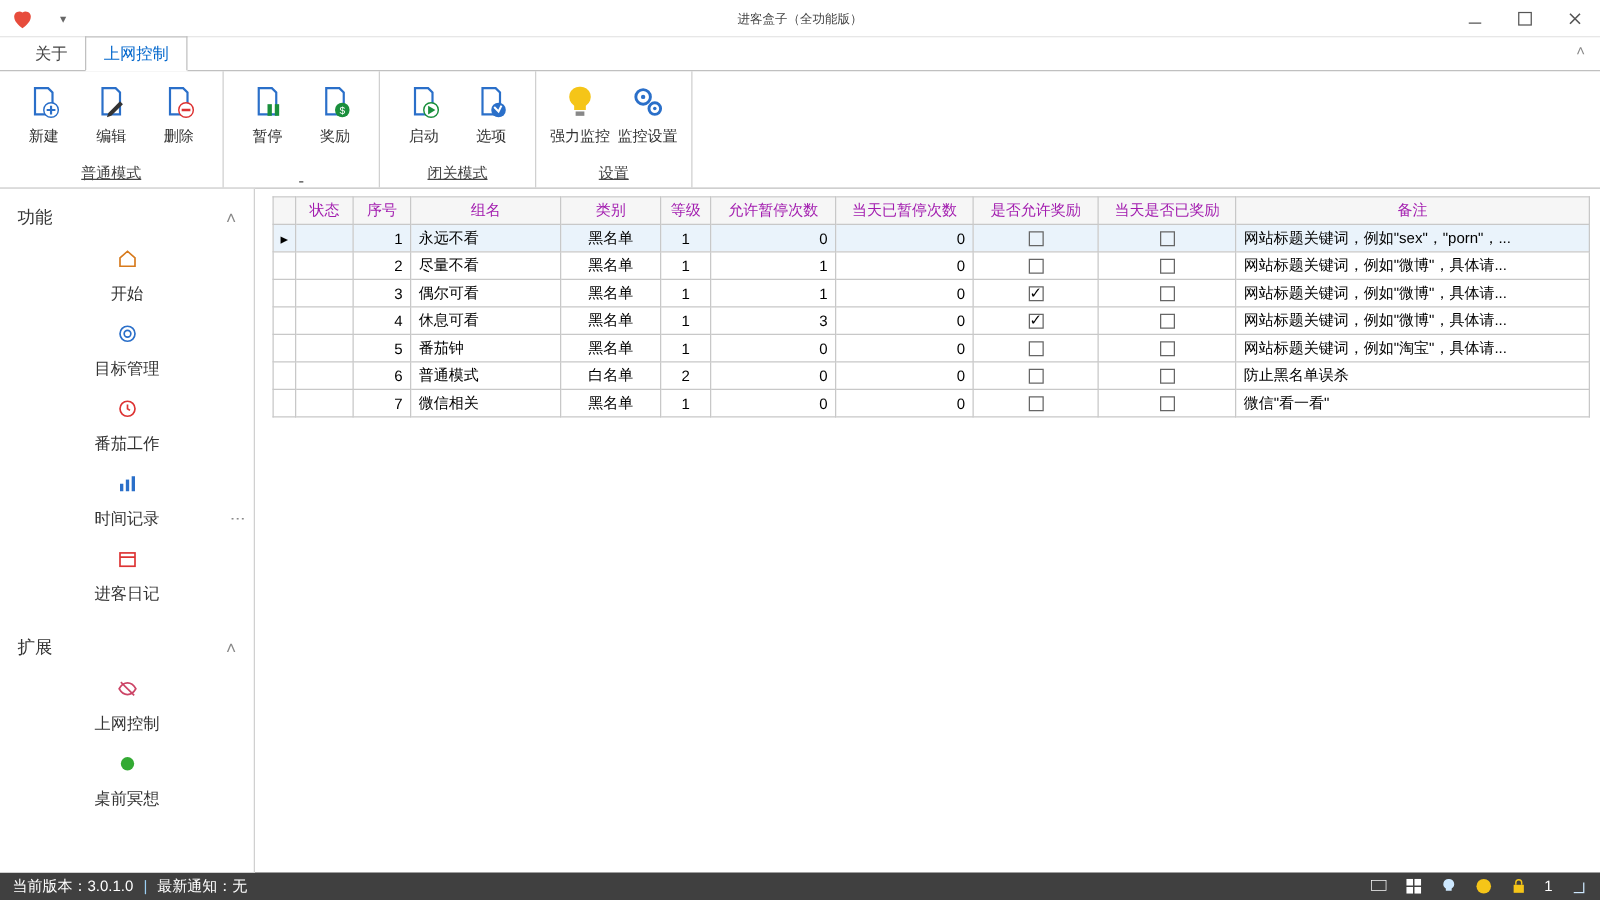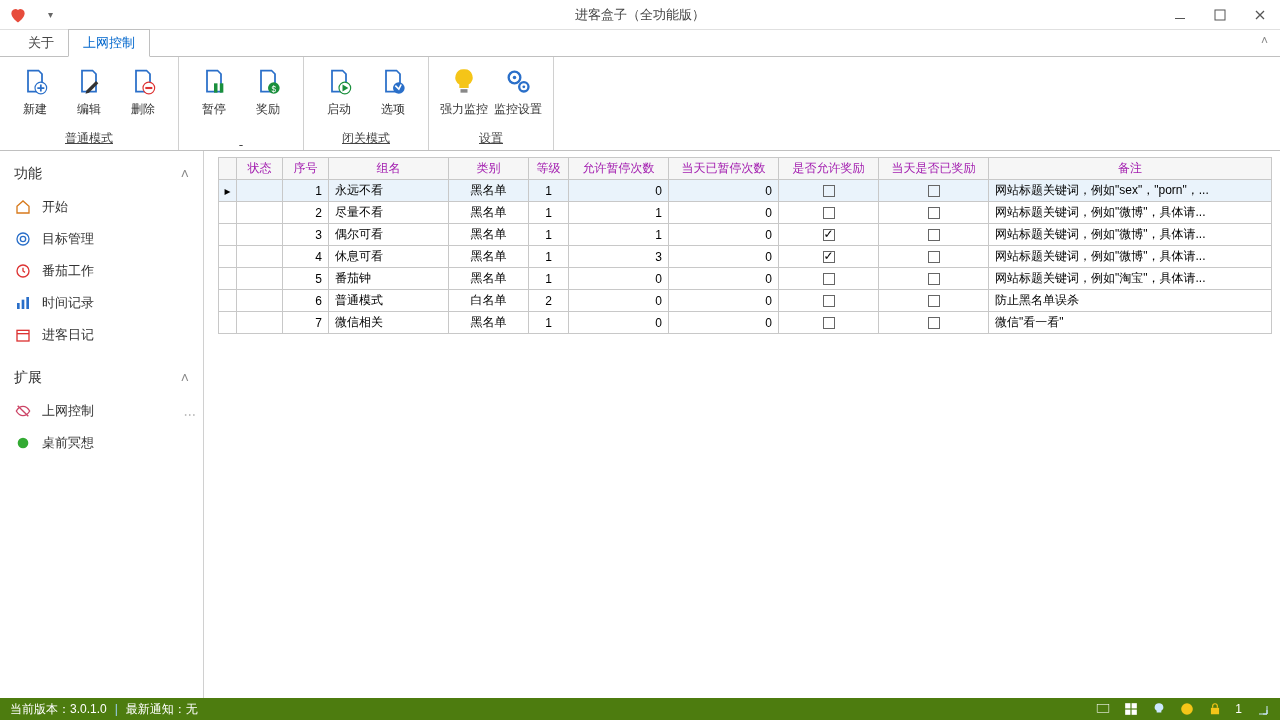--- a/index.html
+++ b/index.html
@@ -16,21 +16,21 @@
 .titlebar {
   height: 30px;
   background: #fff;
   border-bottom: 1px solid #e0e0e0;
   display: flex;
   align-items: center;
   position: relative;
 }
 .titlebar .logo { width: 20px; height: 20px; margin-left: 8px; }
 .titlebar .qat { margin-left: 20px; color: #666; font-size: 10px; cursor: pointer; }
-.titlebar .title { position: absolute; left: 50%; transform: translateX(-50%); color: #444; font-size: 13px; }
+.titlebar .title { position: absolute; left: 50%; transform: translateX(-50%); color: #444; font-size: 10px; }
 .titlebar .winbtns { margin-left: auto; display: flex; }
 .titlebar .winbtn { width: 40px; height: 30px; display: flex; align-items: center; justify-content: center; color: #666; cursor: pointer; }
 .tabs {
   height: 26px;
   background: #fff;
   display: flex;
   align-items: flex-end;
   padding-left: 14px;
   position: relative;
 }
@@ -97,20 +97,21 @@
 }
 .sidebar .section-header .chev { margin-left: auto; color: #888; }
 .sidebar .item {
   display: flex;
   align-items: center;
   padding: 7px 14px;
   font-size: 13px;
   color: #333;
   cursor: pointer;
   gap: 10px;
+  flex-direction: column;
 }
 .sidebar .item .icon { width: 18px; height: 18px; display: flex; align-items: center; justify-content: center; }
 .sidebar .dots { position: absolute; right: 6px; top: 258px; color: #888; cursor: pointer; writing-mode: vertical-rl; letter-spacing: -4px; }
 .main {
   flex: 1;
   padding: 6px 8px 0 14px;
   overflow: hidden;
 }
 table {
   width: 100%;
@@ -134,21 +135,21 @@
 }
 td.num { text-align: right; padding-right: 6px; }
 td.center { text-align: center; }
 td.left { text-align: left; padding-left: 6px; }
 .rowmark { width: 14px; }
 .chk { display: inline-block; width: 12px; height: 12px; border: 1px solid #666; vertical-align: middle; position: relative; }
 .chk.checked::after { content: "✓"; position: absolute; top: -3px; left: 0; font-size: 12px; color: #000; }
 tr:nth-child(1) td { background: #eaf3fb; }
 .statusbar {
   height: 22px;
-  background: #4d7c0f;
+  background: #404040;
   color: #fff;
   display: flex;
   align-items: center;
   font-size: 12px;
   padding: 0 10px;
 }
 .statusbar .sep { margin: 0 8px; color: #9cd0f5; }
 .statusbar .right { margin-left: auto; display: flex; align-items: center; gap: 12px; }
 .statusbar .tray { width: 16px; height: 16px; display: flex; align-items: center; justify-content: center; }
 </style>

